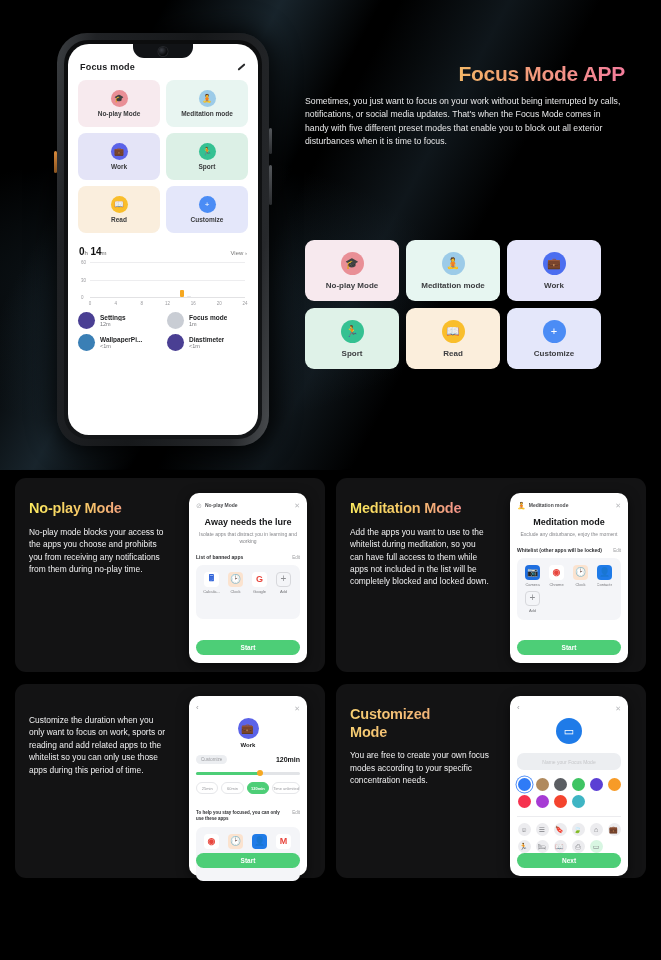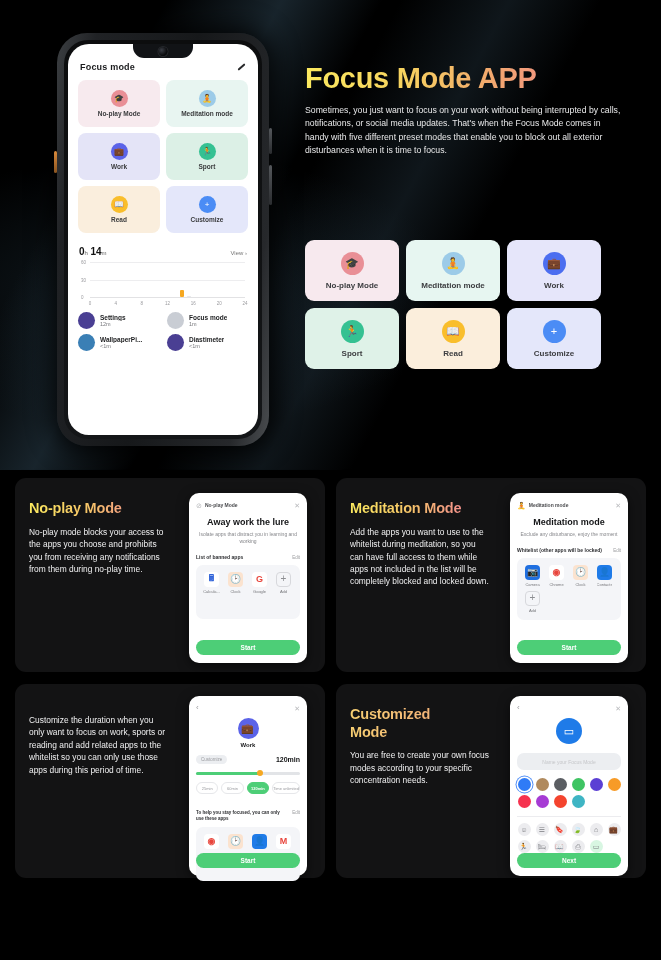--- a/index.html
+++ b/index.html
@@ -106,23 +106,23 @@
   .app-row { display:flex; align-items:center; gap:5px; }
   .app-ic { width:17px; height:17px; border-radius:50%; flex:0 0 auto; }
   .app-meta { min-width:0; }
   .app-nm { font-size:6.5px; font-weight:bold; color:#1d1e20; white-space:nowrap;
     overflow:hidden; text-overflow:ellipsis; max-width:52px; }
   .app-tm { font-size:5.5px; color:#77787c; }
 
   
   .hero-copy { position:absolute; left:305px; top:62px; width:320px; }
   .h1 {
-    font-size:29px; font-weight:bold; letter-spacing:-.3px;
+    font-size:21px; font-weight:bold; letter-spacing:-.3px;
     background:linear-gradient(90deg,#fbe95f 0%,#f7d45f 30%,#f2a86e 58%,#f47d9c 100%);
-    -webkit-background-clip:text; background-clip:text; color:transparent;
+    -webkit-background-clip:text; background-clip:text; color:transparent;text-align:right;
   }
   .h2 { font-size:13.5px; font-weight:bold; color:#fff; margin-top:7px; letter-spacing:-.2px;}
   .hero-p { font-size:8.7px; line-height:1.55; color:#e9e9ea; margin-top:9px; }
 
   
   .mode-grid {
     position:absolute; left:305px; top:240px;
     display:grid; grid-template-columns:repeat(3,94px); gap:7px;
   }
   .mode-card {
@@ -381,21 +381,21 @@
           <div class="feat-p">No-play mode blocks your access to the apps you choose and prohibits you from receiving any notifications from them during no-play time.</div>
         </div>
         <div class="mock tall">
           <div class="mock-top">
             <div class="mock-top-l">
               <span class="mk-x">⊘</span>
               <span class="mk-badge">No-play Mode</span>
             </div>
             <span class="mk-x">✕</span>
           </div>
-          <div class="mock-h">Away work the lure</div>
+          <div class="mock-h">Away needs the lure</div>
           <div class="mock-sub">Isolate apps that distract you in learning and working</div>
           <div class="mock-secrow">
             <span class="mk-sec">List of banned apps</span>
             <span class="mk-edit">Edit</span>
           </div>
           <div class="mk-panel">
             <div class="mk-apps">
               <div class="mk-app">
                 <div class="sq" style="background:#ffffff;color:#2f62d8">🖩</div>
                 <div class="nm">Calcula...</div>

